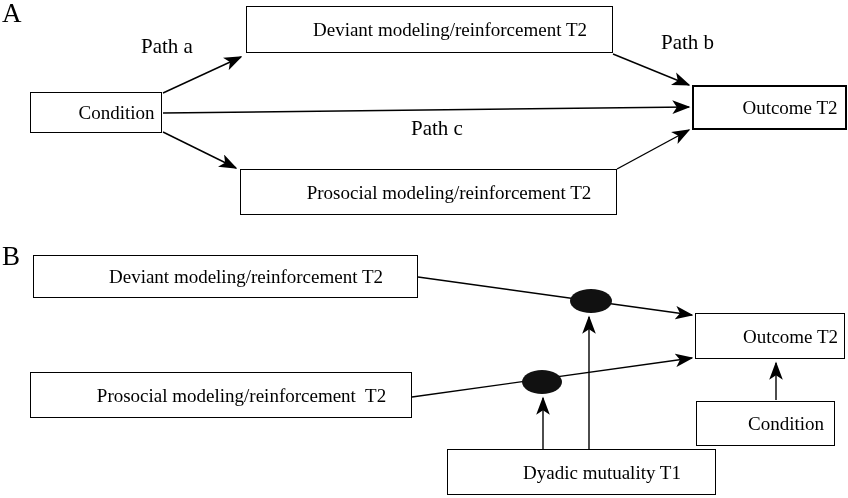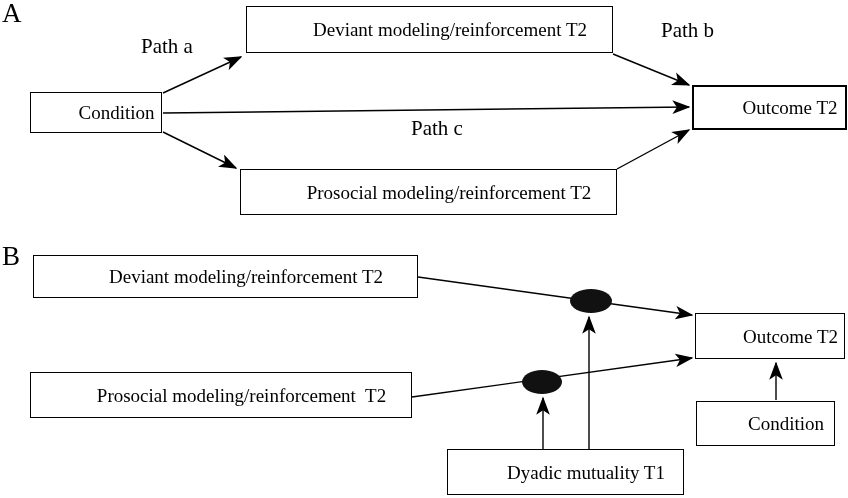--- a/index.html
+++ b/index.html
@@ -68,29 +68,29 @@
     <line x1="589" y1="449" x2="589" y2="317" stroke="#000" stroke-width="1.4" marker-end="url(#ah)"></line>
     <line x1="776" y1="400" x2="776" y2="363" stroke="#000" stroke-width="1.4" marker-end="url(#ah)"></line>
 
     <ellipse cx="591" cy="301" rx="21" ry="12" fill="#111111"></ellipse>
     <ellipse cx="542" cy="382" rx="20" ry="12" fill="#111111"></ellipse>
   </svg>
 
   <div class="panel-label" style="left:2px; top:0px;">A</div>
 
   <div class="path-label" style="left:141px; top:36px;">Path a</div>
-  <div class="path-label" style="left:661px; top:20px;">Path b</div>
+  <div class="path-label" style="left:661px; top:32px;">Path b</div>
   <div class="path-label" style="left:411px; top:118px;">Path c</div>
 
   <div class="node" style="left:30px; top:92px; width:132px; height:41px;">Condition</div>
   <div class="node" style="left:246px; top:6px; width:367px; height:47px;">Deviant modeling/reinforcement T2</div>
   <div class="node" style="left:240px; top:169px; width:377px; height:46px;">Prosocial modeling/reinforcement T2</div>
   <div class="node thick" style="left:692px; top:85px; width:155px; height:45px;">Outcome T2</div>
 
   <div class="panel-label" style="left:2px; top:243px;">B</div>
 
   <div class="node" style="left:33px; top:255px; width:385px; height:43px;">Deviant modeling/reinforcement T2</div>
   <div class="node" style="left:30px; top:372px; width:382px; height:46px;">Prosocial modeling/reinforcement  T2</div>
   <div class="node" style="left:695px; top:313px; width:150px; height:46px;">Outcome T2</div>
   <div class="node" style="left:696px; top:401px; width:139px; height:45px;">Condition</div>
-  <div class="node" style="left:447px; top:449px; width:237px; height:46px;">Dyadic mutuality T1</div>
+  <div class="node" style="left:447px; top:449px; width:269px; height:46px;">Dyadic mutuality T1</div>
 
 </div>
 
 </body></html>

